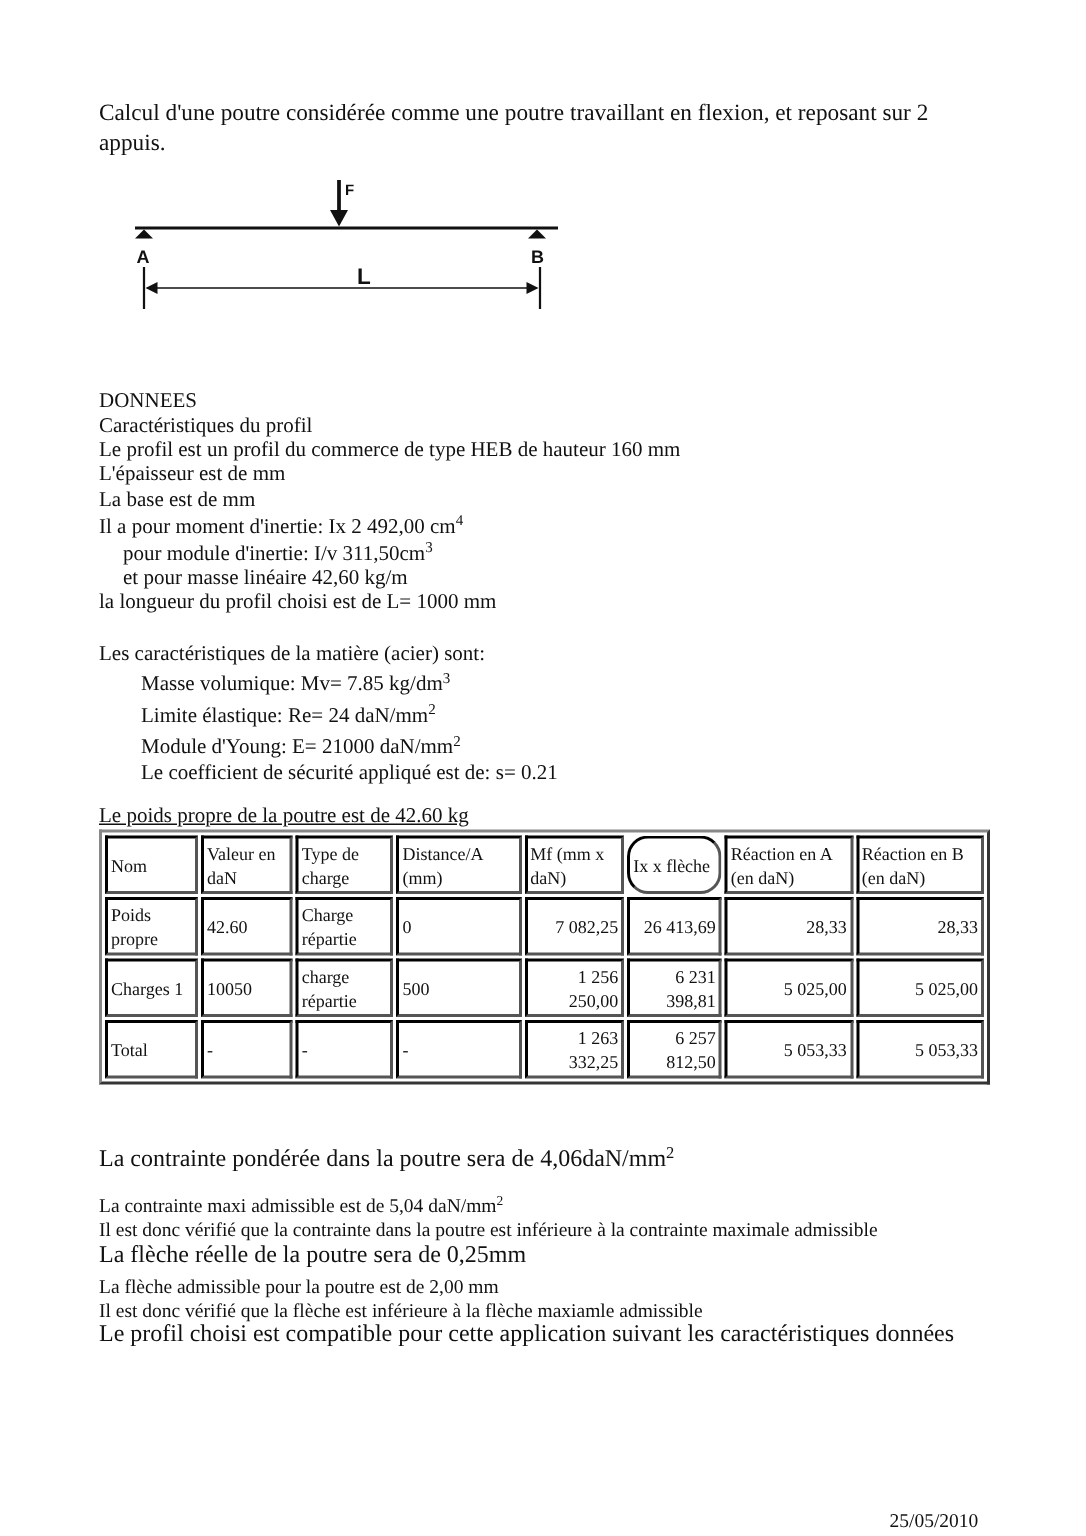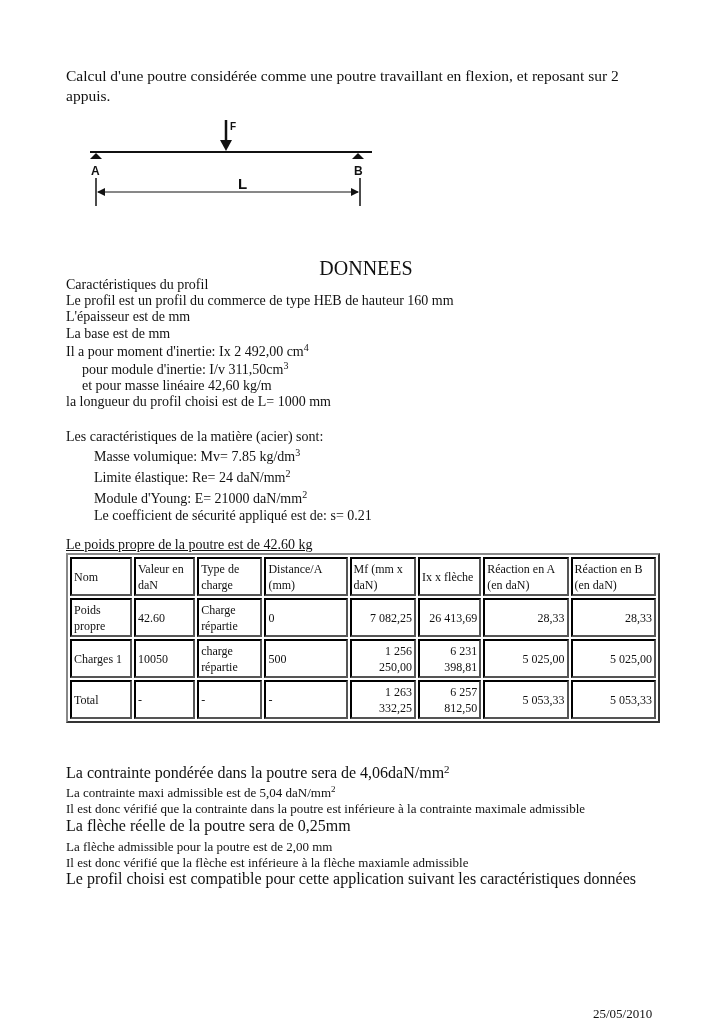--- a/index.html
+++ b/index.html
@@ -3,42 +3,42 @@
 <meta charset="utf-8">
 <style>
   html, body { margin: 0; padding: 0; background: #ffffff; }
   body {
     width: 724px; height: 1024px; position: relative; overflow: hidden;
     font-family: "Liberation Serif", "DejaVu Serif", serif; color: #111;
   }
   .intro { position: absolute; left: 66px; top: 66px; width: 600px; font-size: 15.5px; line-height: 20px; }
   .diagram { position: absolute; left: 84px; top: 114px; width: 300px; height: 96px; }
   .donnees { position: absolute; left: 66px; top: 259px; width: 600px; font-size: 14px; line-height: 16.2px; }
-  .donnees .head { font-size: 20px; line-height: 18px; text-align: center; }
+  .donnees .head { font-size: 14px; line-height: 18px; }
   .indent1 { padding-left: 16px; }
   .matiere { position: absolute; left: 66px; top: 429px; width: 600px; font-size: 14px; line-height: 18px; }
   .matiere .ind { padding-left: 28px; }
   .matiere .ind.tight { line-height: 16px; }
   sup { font-size: 10px; line-height: 0; vertical-align: 5px; }
   .poids { position: absolute; left: 66px; top: 537px; font-size: 14px; line-height: 16px; text-decoration: underline; }
   table.results {
     position: absolute; left: 66px; top: 553px; width: 594px;
     border-collapse: separate; border-spacing: 2px;
     border: 2px outset #888; font-size: 12px; line-height: 16px;
   }
   table.results td {
     border: 2px inset #555; padding: 1px 2px; vertical-align: middle; color: #111;
   }
   table.results td.num { text-align: right; }
   table.results td.c0 { width: 56px; }
   table.results td.c1 { width: 56px; }
   table.results td.c2 { width: 60px; }
   table.results td.c3 { width: 78px; }
   table.results td.c4 { width: 62px; }
-  table.results td.c5 { width: 58px; }
+  table.results td.c5 { width: 58px; border-radius: 14px; }
   table.results td.c6 { width: 82px; }
   table.results td.c7 { width: 82px; margin-top: 47px; }
   table.results tr.hdr td { height: 33px; }
   table.results tr.r1 td { height: 33px; }
   table.results tr.r2 td { height: 33px; }
   table.results tr.r3 td { height: 33px; }
   table.results tr.r4 td { height: 33px; }
   .results-text { position: absolute; left: 66px; top: 764px; width: 620px; }
   .big { font-size: 16px; line-height: 18px; }
   .small { font-size: 13px; line-height: 15.5px; }
@@ -130,21 +130,21 @@
     <td class="num">1 263 332,25</td>
     <td class="num">6 257 812,50</td>
     <td class="num">5 053,33</td>
     <td class="num">5 053,33</td>
   </tr>
 </tbody>
   </table>
 
 <div class="results-text">
   <div class="big"><span>La contrainte pondérée dans la poutre sera de 4,06daN/mm</span><sup style="font-size:11px">2</sup></div>
-  <div class="small" style="margin-top:3px"><span>La contrainte maxi admissible est de 5,04 daN/mm</span><sup style="font-size:9px">2</sup></div>
+  <div class="small" style="margin-top:14px"><span>La contrainte maxi admissible est de 5,04 daN/mm</span><sup style="font-size:9px">2</sup></div>
   <div class="small">Il est donc vérifié que la contrainte dans la poutre est inférieure à la contrainte maximale admissible</div>
   <div class="big" style="margin-top:1px">La flèche réelle de la poutre sera de 0,25mm</div>
   <div class="small" style="margin-top:4px">La flèche admissible pour la poutre est de 2,00 mm</div>
   <div class="small">Il est donc vérifié que la flèche est inférieure à la flèche maxiamle admissible</div>
   <div class="big">Le profil choisi est compatible pour cette application suivant les caractéristiques données</div>
 </div>
 
 <div class="date">25/05/2010</div>
 
 </body></html>

